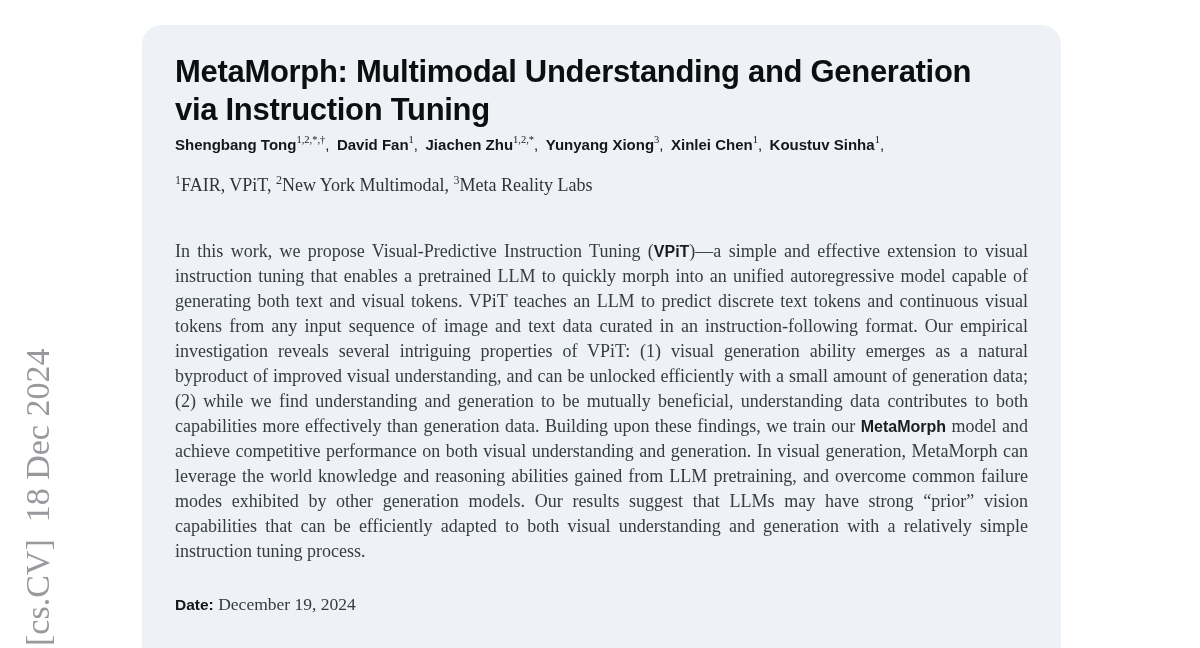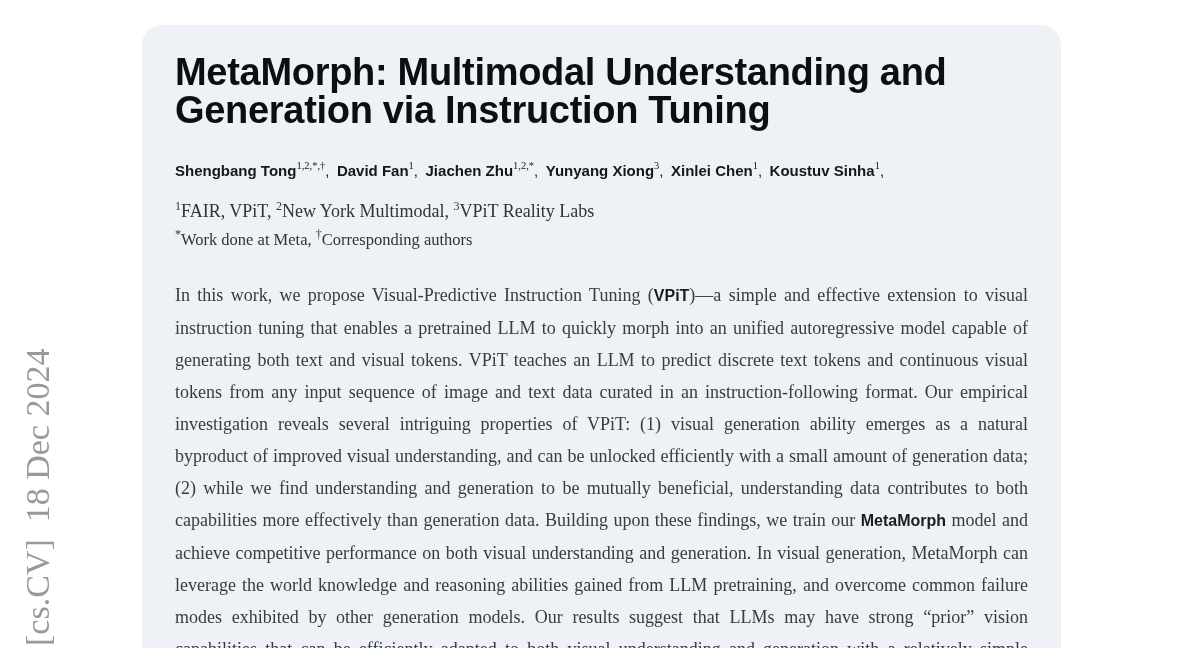--- a/index.html
+++ b/index.html
@@ -29,29 +29,29 @@
   .card {
     position:absolute;
     left:142px; top:25px;
     width:919px; height:760px;
     background:#eef1f5;
     border-radius:20px;
     padding:28px 33px 0 33px;
   }
 
   .paper-title {
-    font-size:38px;
+    font-size:31px;
     line-height:38px;
     font-weight:700;
     letter-spacing:-0.3px;
     color:#0d0e10;
     max-width:820px;
   }
 
-  .authors { margin-top:26px; color:#15171a; }
+  .authors { margin-top:0; color:#15171a; }
   .authors-line {
     font-size:15px;
     line-height:23px;
     font-weight:400;
     white-space:nowrap;
   }
   .authors-line .bsans { font-weight:700; font-family:"Liberation Sans", sans-serif; }
   .authors-line sup.sup {
     font-family:"Liberation Serif", serif;
     font-weight:400;
@@ -69,24 +69,24 @@
   .affiliations sup.sup, .notes sup.sup { font-size:12px; }
 
   .notes {
     font-family:"Liberation Serif", serif;
     font-size:16.5px;
     line-height:23px;
     color:#2e343a;
   }
 
   .abstract {
-    margin-top:28px;
+    margin-top:42px;
     font-family:"Liberation Serif", serif;
     font-size:18px;
-    line-height:32px;
+    line-height:25px;
     text-align:justify;
     color:#353c43;
   }
   .abstract .bsans {
     font-family:"Liberation Sans", sans-serif;
     font-weight:700;
     font-size:16px;
     color:#1a1c1f;
   }
 
@@ -110,21 +110,24 @@
   <div class="arxiv-stamp">[cs.CV]  18 Dec 2024</div>
 
   <div class="card">
 
     <h1 class="paper-title">MetaMorph: Multimodal Understanding and Generation via Instruction Tuning</h1>
 
     <div class="authors">
       <div class="authors-line"><b class="bsans">Shengbang Tong</b><sup class="sup">1,2,*,†</sup><span>, </span><b class="bsans">David Fan</b><sup class="sup">1</sup><span>, </span><b class="bsans">Jiachen Zhu</b><sup class="sup">1,2,*</sup><span>, </span><b class="bsans">Yunyang Xiong</b><sup class="sup">3</sup><span>, </span><b class="bsans">Xinlei Chen</b><sup class="sup">1</sup><span>, </span><b class="bsans">Koustuv Sinha</b><sup class="sup">1</sup><span>,</span></div>
     </div>
 
-    <div class="affiliations"><sup class="sup">1</sup><span>FAIR, VPiT, </span><sup class="sup">2</sup><span>New York Multimodal, </span><sup class="sup">3</sup><span>VPiT Reality Labs</span></div>
+    <div class="affiliations"><sup class="sup">1</sup><span>FAIR, VPiT, </span><sup class="sup">2</sup><span>New York Multimodal, </span><sup class="sup">3</sup><span>Meta Reality Labs</span></div>
 
-    <div class="notes"><sup class="sup">*</sup><span>Work done at Meta, </span><sup class="sup">†</sup><span>Corresponding authors</span></div>
 
     <p class="abstract"><span>In this work, we propose Visual-Predictive Instruction Tuning (</span><b class="bsans">VPiT</b><span>)—a simple and effective extension to visual instruction tuning that enables a pretrained LLM to quickly morph into an unified autoregressive model capable of generating both text and visual tokens. VPiT teaches an LLM to predict discrete text tokens and continuous visual tokens from any input sequence of image and text data curated in an instruction-following format. Our empirical investigation reveals several intriguing properties of VPiT: (1) visual generation ability emerges as a natural byproduct of improved visual understanding, and can be unlocked efficiently with a small amount of generation data; (2) while we find understanding and generation to be mutually beneficial, understanding data contributes to both capabilities more effectively than generation data. Building upon these findings, we train our </span><b class="bsans">MetaMorph</b><span> model and achieve competitive performance on both visual understanding and generation. In visual generation, MetaMorph can leverage the world knowledge and reasoning abilities gained from LLM pretraining, and overcome common failure modes exhibited by other generation models. Our results suggest that LLMs may have strong “prior” vision capabilities that can be efficiently adapted to both visual understanding and generation with a relatively simple instruction tuning process.</span></p>
 
+    <div class="dateline">
+      <span class="date-label">Date:</span>
+      <span class="date-value"> <span>December 19, 2024</span></span>
+    </div>
 
   </div>
 </div>
 
 </body></html>

